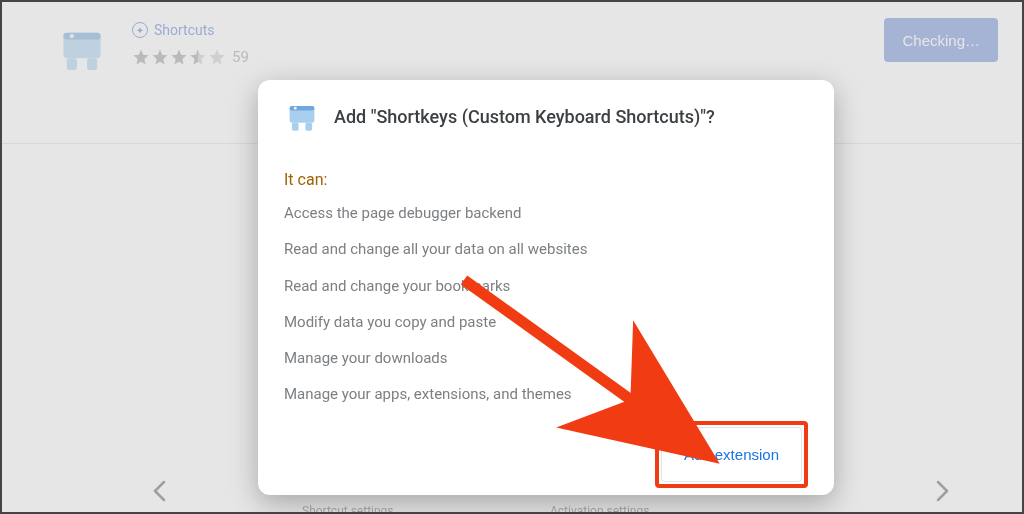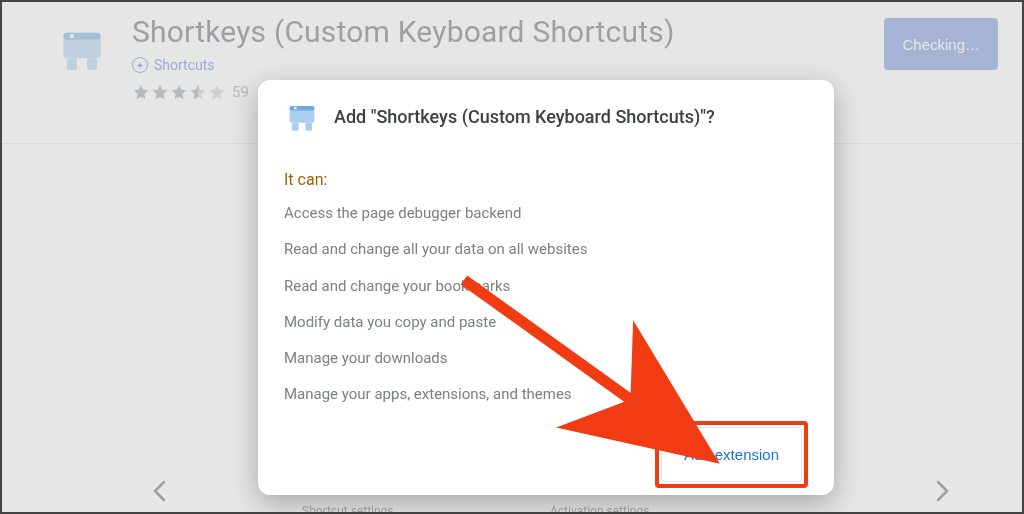--- a/index.html
+++ b/index.html
@@ -64,21 +64,21 @@
     .star.empty { fill:#c9ccd0; }
     .half-fill { fill:#9aa0a6; }
     .half-empty { fill:#c9ccd0; }
     .checking-btn {
       background:#6f8fd9;
       color:#fff;
       font-size:15px;
       border:none;
       border-radius:4px;
       padding: 10px 18px;
-      height:52px;
+      height:44px;
       margin-top:4px;
     }
     
     .content {
       position: relative;
       height: 372px;
     }
     .carousel-nav {
       position:absolute;
       top: 330px;
@@ -184,21 +184,20 @@
   <div class="app-icon">
     <svg viewBox="0 0 64 64">
       <rect x="10" y="14" width="44" height="30" rx="4" fill="#a9cff0"></rect>
       <rect x="10" y="14" width="44" height="8" rx="4" fill="#6fa8dc"></rect>
       <rect x="14" y="44" width="12" height="14" rx="3" fill="#a9cff0"></rect>
       <rect x="38" y="44" width="12" height="14" rx="3" fill="#a9cff0"></rect>
       <circle cx="20" cy="18" r="2.5" fill="#f6f6f6"></circle>
     </svg>
   </div>
   <div class="title-block">
-    <div class="page-title">Shortkeys (Custom Keyboard Shortcuts)</div>
     <div class="featured-row">
       <span class="badge-icon">✦</span>
       <span>Shortcuts</span>
     </div>
     <div class="stars-row">
       <span class="stars">
         <svg class="star" viewBox="0 0 24 24">
             <path d="M12 2l2.9 6.9L22 9.8l-5.5 4.9L18 22l-6-3.6L6 22l1.5-7.3L2 9.8l7.1-.9z"></path>
           </svg>
         <svg class="star" viewBox="0 0 24 24">

